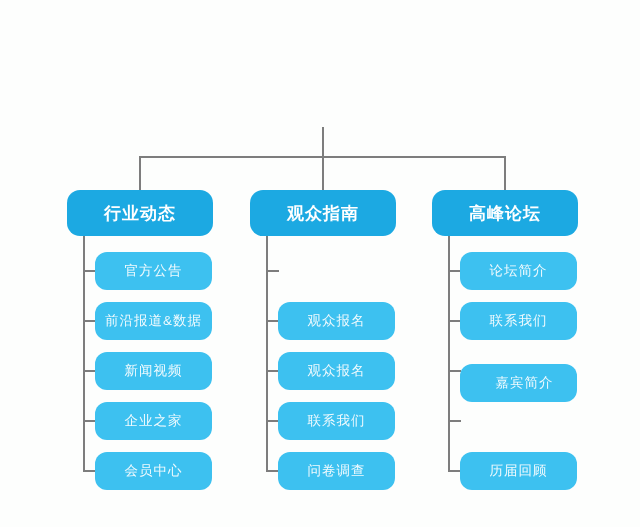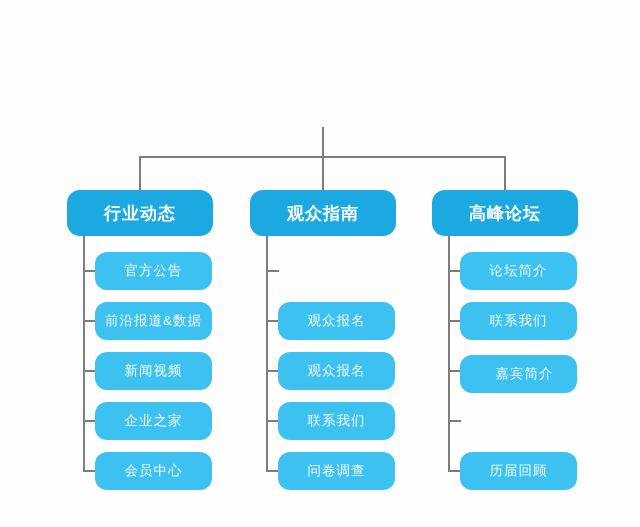--- a/index.html
+++ b/index.html
@@ -133,20 +133,20 @@
   <div class="node leaf" style="left:278px; top:452px;">
     <span>问卷调查</span>
   </div>
 
   <div class="node leaf" style="left:460px; top:252px;">
     <span>论坛简介</span>
   </div>
   <div class="node leaf" style="left:460px; top:302px;">
     <span>联系我们</span>
   </div>
-  <div class="node leaf" style="left:460px; top:355px;padding-left:12px;">
+  <div class="node leaf" style="left:460px; top:364px;padding-left:12px;">
     <span>嘉宾简介</span>
   </div>
   <div class="node leaf" style="left:460px; top:452px;">
     <span>历届回顾</span>
   </div>
 
 </div>
 
 </body></html>

